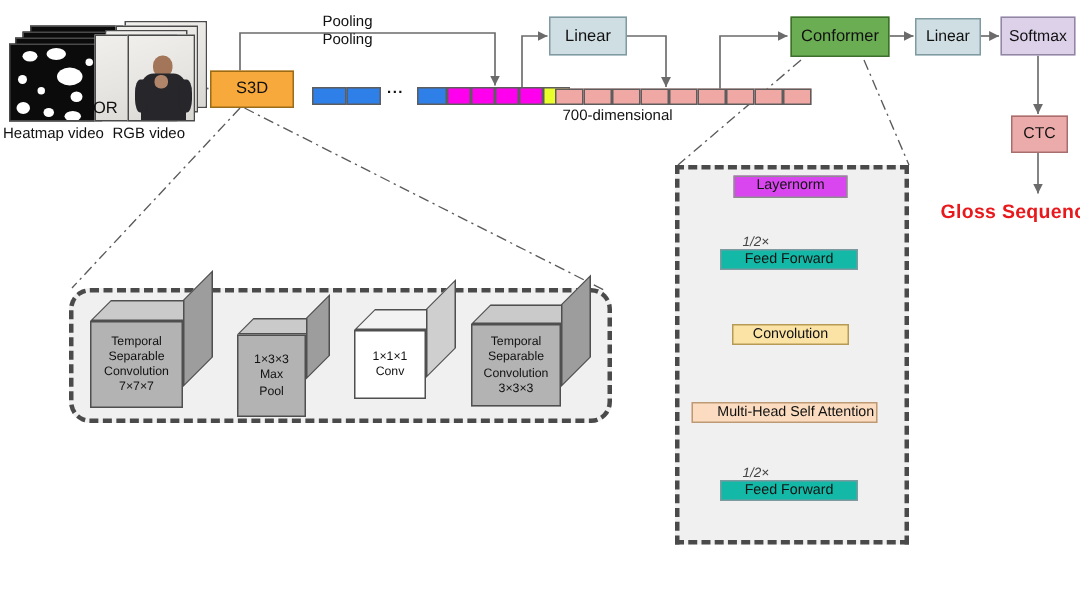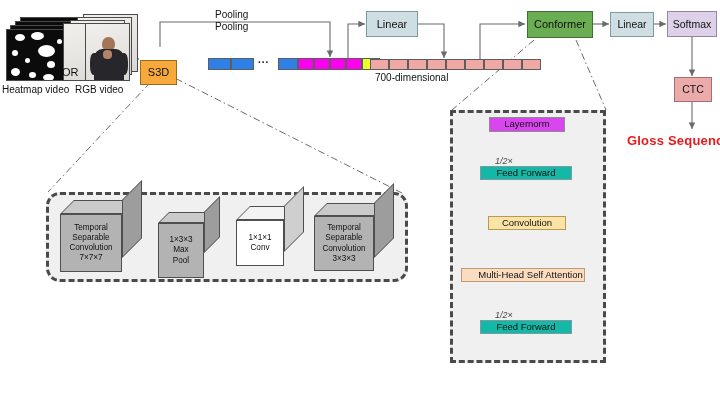--- a/index.html
+++ b/index.html
@@ -209,21 +209,21 @@
       <div class="person-arm" style="left:4px;top:29px;width:9px;height:22px;"></div>
       <div class="person-arm" style="left:33px;top:29px;width:9px;height:22px;"></div>
       <div class="person-hand" style="left:17px;top:26px;width:9px;height:9px;"></div>
     </div>
   </div>
 
   <div class="lbl" style="left:2px;top:84px;">Heatmap video</div>
   <div class="lbl" style="left:62px;top:66px;font-size:11px;">OR</div>
   <div class="lbl" style="left:75px;top:84px;">RGB video</div>
 
-  <div class="node orange" style="left:140px;top:60px;width:37px;height:25px;font-size:11px;">S3D</div>
+  <div class="node orange" style="left:140px;top:47px;width:56px;height:25px;font-size:11px;">S3D</div>
 
   <div class="lbl" style="left:215px;top:9px;">Pooling</div>
   <div class="lbl" style="left:215px;top:21px;">Pooling</div>
 
   <div class="vec" style="left:208px;top:58px;">
     <div class="cell" style="width:23px;height:12px;background:#2f7fe8;"></div>
     <div class="cell" style="width:23px;height:12px;background:#2f7fe8;"></div>
   </div>
   <div class="lbl" style="left:258px;top:54px;font-weight:bold;letter-spacing:1px;">...</div>
   <div class="vec" style="left:278px;top:58px;">

